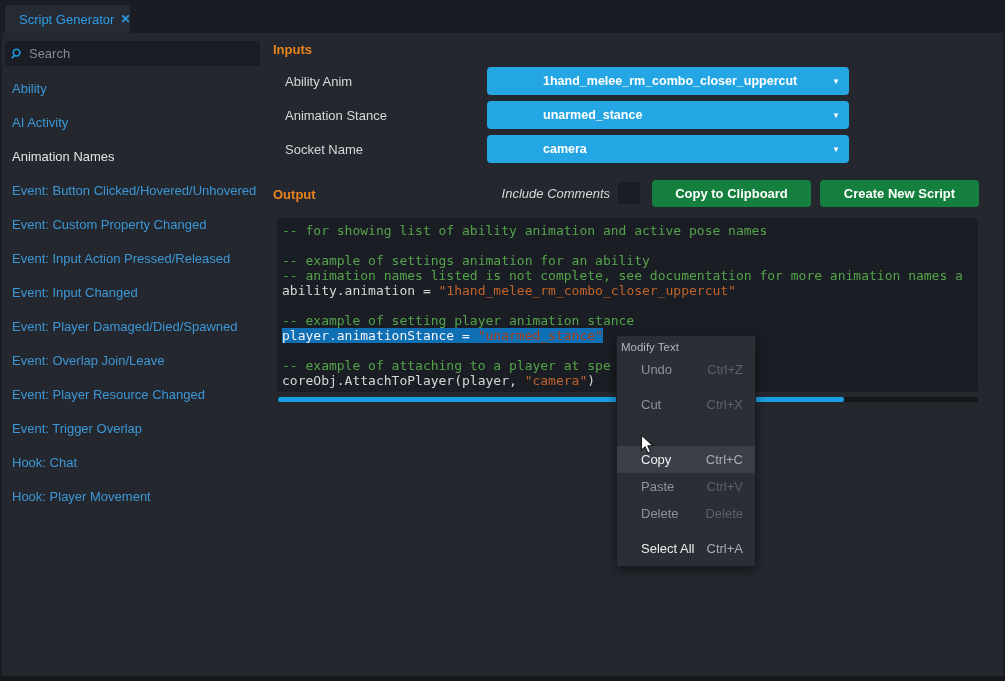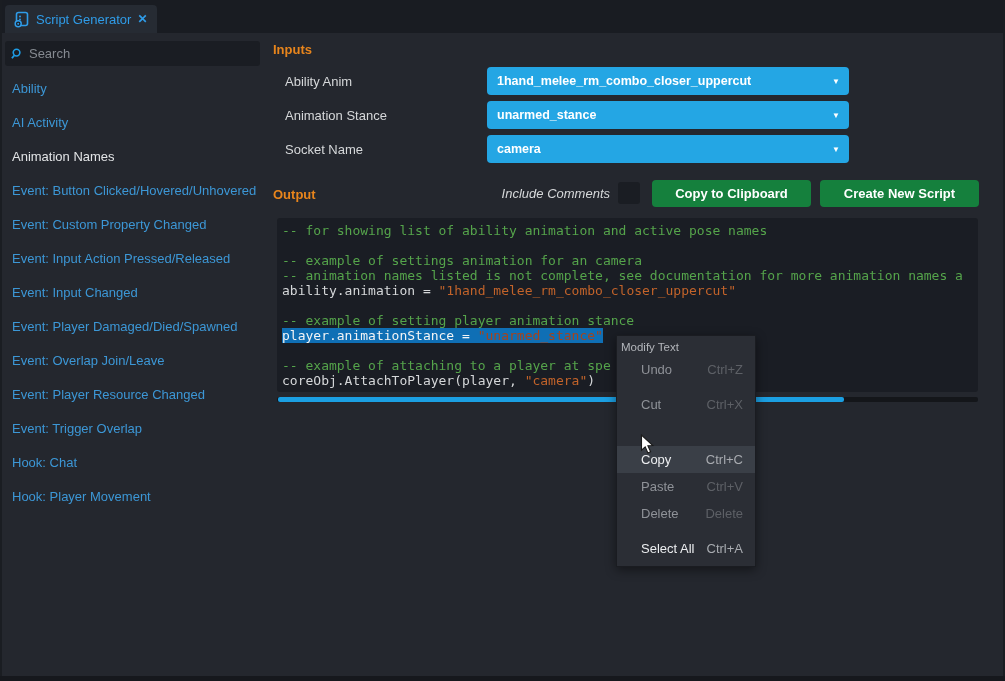--- a/index.html
+++ b/index.html
@@ -9,21 +9,21 @@
     background:#24272e;
     color:#d6d8da;
     overflow:hidden;
     position:relative;
   }
   .window { position:absolute; inset:0; background:#24272e; }
 
   
   .tabbar { position:absolute; left:0; top:0; width:1005px; height:33px; background:#191c22; }
   .tab {
-    position:absolute; left:5px; top:5px; width:152px; height:28px;
+    position:absolute; left:5px; top:5px; width:125px; height:28px;
     background:#262b33; border-radius:4px 4px 0 0;
     display:flex; align-items:center; padding:8px 8px; gap:6px;
   }
   .tab-title { color:#2f9ce8; font-size:13px; white-space:nowrap; }
   .tab-close { color:#2f9ce8; font-size:12px; font-weight:bold; cursor:default; }
 
   
   .edge-left  { position:absolute; left:0; top:0; width:2px; height:681px; background:#1a1d22; }
   .edge-right { position:absolute; right:0; top:0; width:2px; height:681px; background:#1a1d22; }
   .edge-bottom{ position:absolute; left:0; top:676px; width:1005px; height:5px; background:#16181d; }
@@ -48,21 +48,21 @@
   .side-item.selected { color:#e2e4e6; }
 
   
   .section-header { position:absolute; color:#e8851c; font-size:13px; font-weight:bold; }
   .field-label { position:absolute; left:285px; font-size:13px; color:#d6d8da; line-height:16px; }
   .dropdown {
     position:absolute; left:487px; width:362px; height:28px;
     background:#24a6e4; border-radius:4px;
     display:flex; align-items:center; padding:0 24px 0 10px; cursor:default;
   }
-  .dropdown-value { color:#fff; font-size:12.5px; font-weight:bold; white-space:nowrap; overflow:hidden; }
+  .dropdown-value { color:#fff; font-size:12.5px; font-weight:bold; white-space:nowrap; overflow:hidden;margin-left:46px; }
   .dropdown-caret { position:absolute; right:9px; top:50%; transform:translateY(-50%); color:#fff; font-size:8px; }
 
   .include-comments {
     position:absolute; left:470px; top:186px; width:140px; height:16px;
     text-align:right; font-size:13px; color:#d6d8da; line-height:16px;font-style:italic;
   }
   .checkbox {
     position:absolute; left:618px; top:182px; width:22px; height:22px;
     background:#1a1d23; border-radius:3px;
     display:flex; align-items:center; justify-content:center; cursor:default;
@@ -189,21 +189,21 @@
   <div class="include-comments">Include Comments</div>
   <div class="checkbox">
     <span class="check" id="check-glyph" style="visibility: visible;"></span>
   </div>
   <button class="btn btn-copy">Copy to Clipboard</button>
   <button class="btn btn-create">Create New Script</button>
 
   <div class="code-panel" id="code-panel">
       <div class="code-line"><span class="seg-comment">-- for showing list of ability animation and active pose names</span></div>
       <div class="code-line"></div>
-      <div class="code-line"><span class="seg-comment">-- example of settings animation for an camera</span></div>
+      <div class="code-line"><span class="seg-comment">-- example of settings animation for an ability</span></div>
       <div class="code-line"><span class="seg-comment">-- animation names listed is not complete, see documentation for more animation names a</span></div>
       <div class="code-line"><span class="seg-code">ability.animation = </span><span class="seg-string">"1hand_melee_rm_combo_closer_uppercut"</span></div>
       <div class="code-line"></div>
       <div class="code-line"><span class="seg-comment">-- example of setting player animation stance</span></div>
       <div class="code-line"><span class="sel-wrap"><span class="seg-code">player.animationStance = </span><span class="seg-string">"unarmed_stance"</span></span></div>
       <div class="code-line"></div>
       <div class="code-line"><span class="seg-comment">-- example of attaching to a player at spe</span></div>
       <div class="code-line"><span class="seg-code">coreObj.AttachToPlayer(player, </span><span class="seg-string">"camera"</span><span class="seg-code">)</span></div>
     </div>
 

